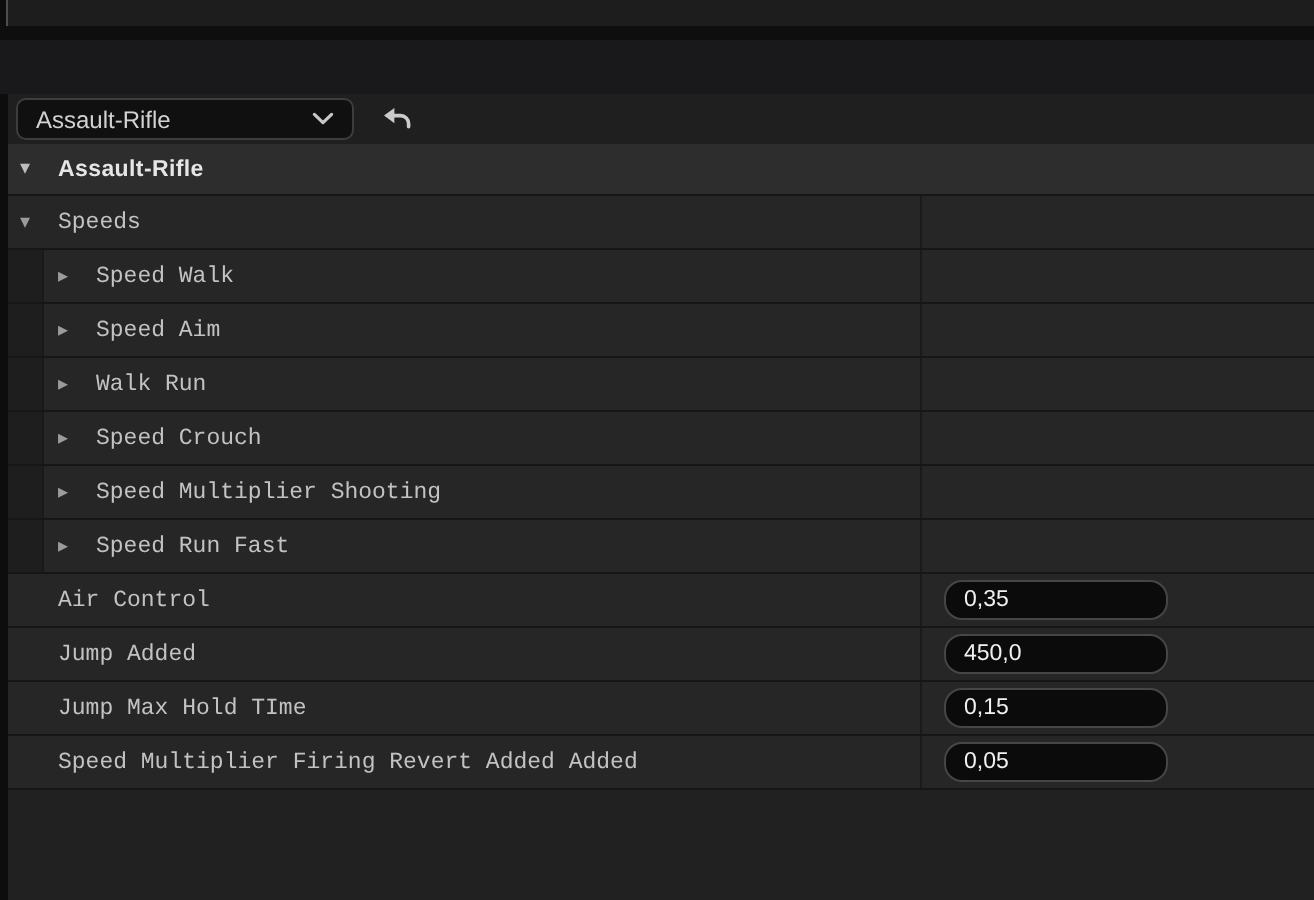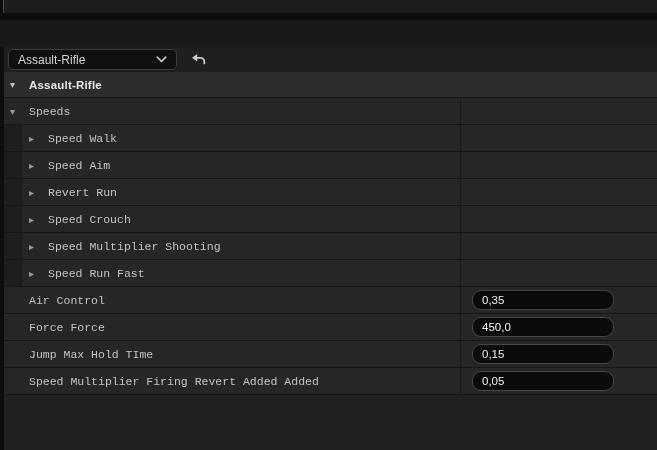--- a/index.html
+++ b/index.html
@@ -63,21 +63,21 @@
   .value-cell{flex:1;border-left:1px solid #1a1a1a;display:flex;align-items:center;}
   .indent-strip{
     position:absolute;left:0;top:0;bottom:0;width:17px;
     background:#1e1e1e;border-right:1px solid #191919;
   }
   .caret{width:19px;font-size:10px;color:#9b9b9b;text-align:left;position:relative;}
   .lvl1 .caret{margin-left:6px;}
   .lvl2 .caret{margin-left:25px;}
   .row-label{font-size:11.5px;color:#c2c2c2;white-space:nowrap;font-family:Liberation Mono, monospace;}
   .value-field{
-    margin-left:11px;width:142px;height:20px;box-sizing:border-box;
+    margin-left:11px;width:112px;height:20px;box-sizing:border-box;
     background:#0b0b0b;border:1px solid #464646;border-radius:9px;
     color:#f0f0f0;font-size:11.5px;font-family:"Liberation Sans","DejaVu Sans",sans-serif;
     padding:0 9px;outline:none;
   }
 </style>
 </head>
 <body>
 
 <div class="top-remnant"></div>
 
@@ -134,21 +134,21 @@
       <span class="caret">▸</span>
       <span class="row-label">Speed Aim</span>
     </div>
     <div class="value-cell"></div>
   </div>
 
   <div class="row lvl2">
     <div class="name-cell">
       <span class="indent-strip"></span>
       <span class="caret">▸</span>
-      <span class="row-label">Revert Run</span>
+      <span class="row-label">Walk Run</span>
     </div>
     <div class="value-cell"></div>
   </div>
 
   <div class="row lvl2">
     <div class="name-cell">
       <span class="indent-strip"></span>
       <span class="caret">▸</span>
       <span class="row-label">Speed Crouch</span>
     </div>
@@ -179,21 +179,21 @@
       <span class="row-label">Air Control</span>
     </div>
     <div class="value-cell">
       <input class="value-field" type="text" value="0,35" style="">
     </div>
   </div>
 
   <div class="row lvl1">
     <div class="name-cell">
       <span class="caret"></span>
-      <span class="row-label">Force Force</span>
+      <span class="row-label">Jump Added</span>
     </div>
     <div class="value-cell">
       <input class="value-field" type="text" value="450,0" style="">
     </div>
   </div>
 
   <div class="row lvl1">
     <div class="name-cell">
       <span class="caret"></span>
       <span class="row-label">Jump Max Hold TIme</span>

